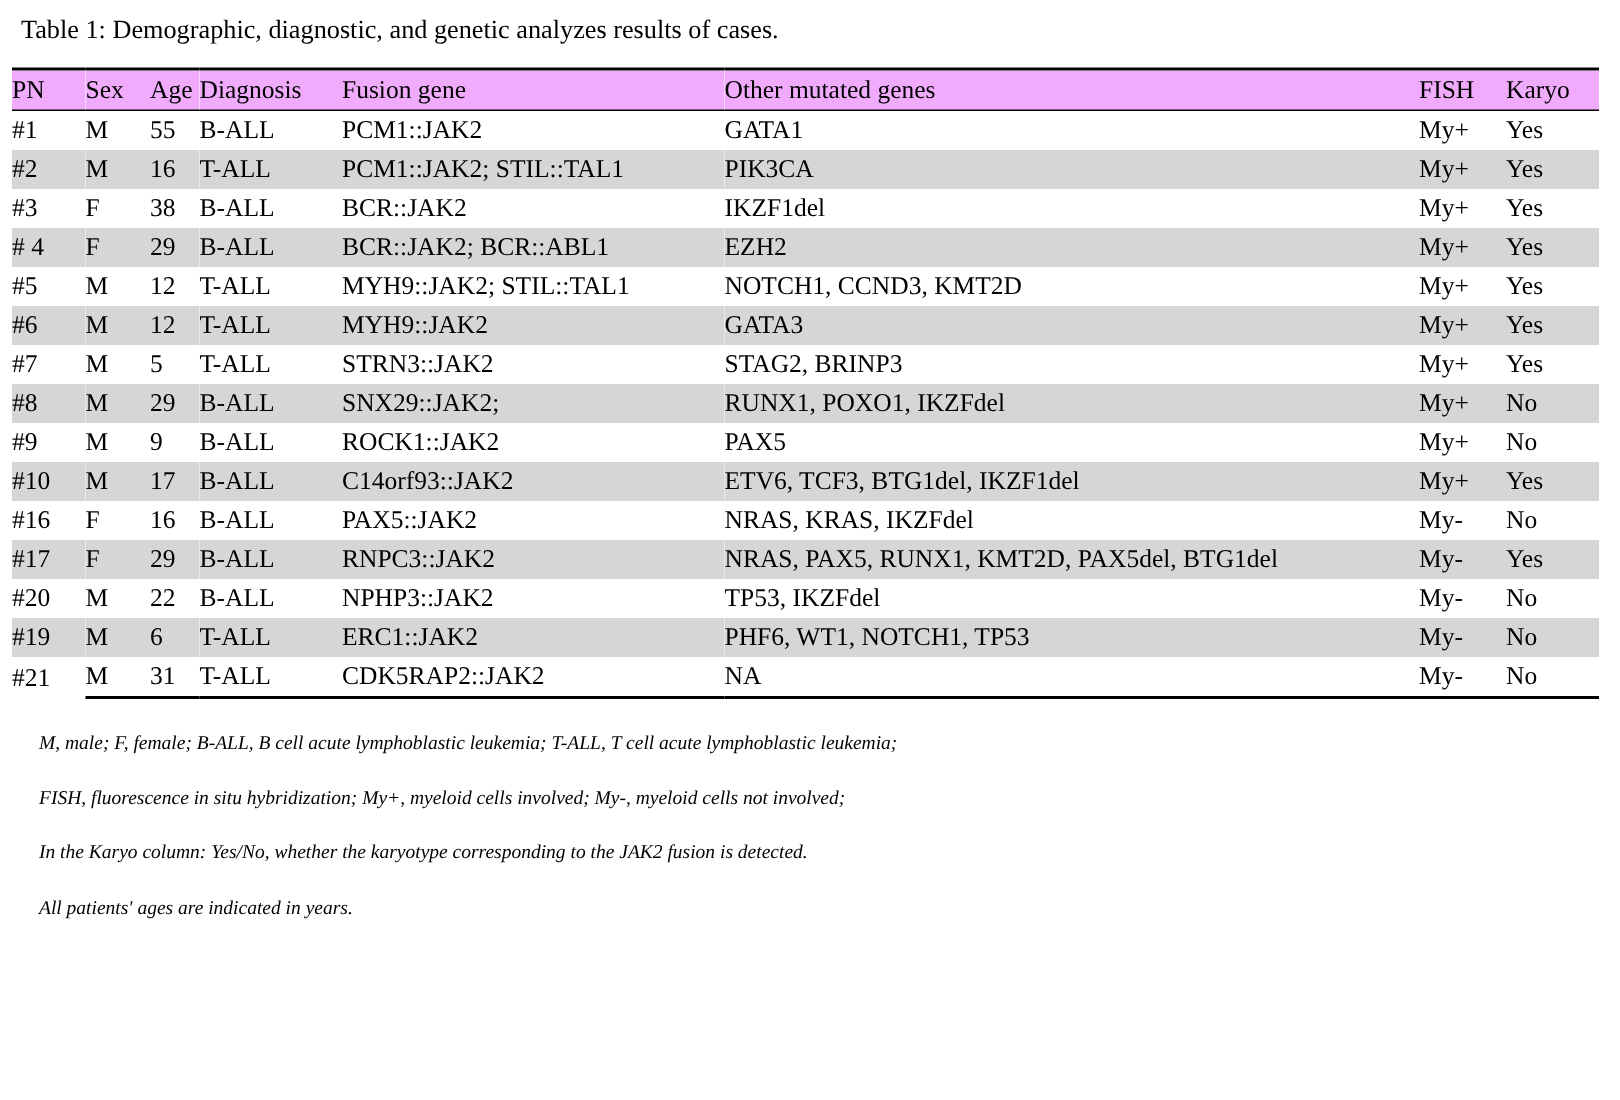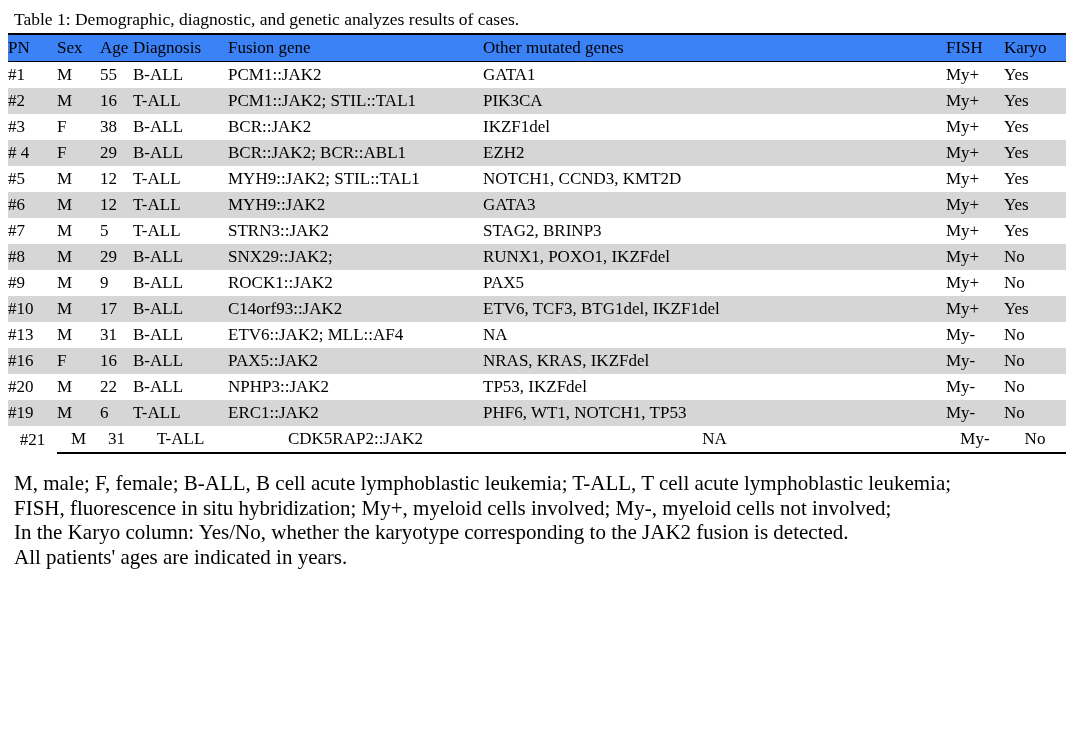--- a/index.html
+++ b/index.html
@@ -7,21 +7,21 @@
     width: 1080px;
     height: 733px;
     background: #ffffff;
     font-family: "Liberation Serif", "DejaVu Serif", serif;
     color: #000000;
     position: relative;
     overflow: hidden;
   }
   .caption {
     margin: 0;
-    padding: 9px 0 4px 14px;
+    padding: 9px 0 16px 14px;
     font-size: 17.5px;
     line-height: 20px;
   }
   table.data-table {
     border-collapse: collapse;
     table-layout: fixed;
     width: 1058px;
     margin-left: 8px;
   }
   table.data-table th,
@@ -40,40 +40,41 @@
   col.c-pn     { width: 49px; }
   col.c-sex    { width: 43px; }
   col.c-age    { width: 33px; }
   col.c-diag   { width: 95px; }
   col.c-fusion { width: 255px; }
   col.c-other  { width: 463px; }
   col.c-fish   { width: 58px; }
   col.c-karyo  { width: 62px; }
 
   thead th {
-    background: #3b82f6;
+    background: #f0abfc;
     border-top: 2px solid #000;
     border-bottom: 1.5px solid #000;
   }
   th:first-child, td:first-child { padding-left: 5px; }
   td[data-cell="2"] { text-align: right; padding-right: 5px; }
 
   tbody tr:nth-child(even) td { background: #d6d6d6; }
 
   
-  tbody tr:last-child td { border-bottom: 2px solid #000; text-align: center; }
+  tbody tr:last-child td { border-bottom: 2px solid #000; }
   tbody tr:last-child td:first-child { border-bottom: none; }
 
   .footnotes {
     margin: 17px 0 0 14px;
   }
   .footnote-line {
-    margin: 0;
-    font-size: 21px;
+    margin: 12px;
+    font-size: 13px;
     line-height: 24.5px;
+    font-style: italic;
   }
 </style>
 </head>
 <body>
 
 <div class="page">
 
   <p class="caption">Table 1: Demographic, diagnostic, and genetic analyzes results of cases.</p>
 
   <table class="data-table">
@@ -195,38 +196,38 @@
         <td data-cell="0">#10</td>
         <td data-cell="1">M</td>
         <td data-cell="2">17</td>
         <td data-cell="3">B-ALL</td>
         <td data-cell="4">C14orf93::JAK2</td>
         <td data-cell="5">ETV6, TCF3, BTG1del, IKZF1del</td>
         <td data-cell="6">My+</td>
         <td data-cell="7">Yes</td>
       </tr>
         <tr>
-        <td data-cell="0">#13</td>
-        <td data-cell="1">M</td>
-        <td data-cell="2">31</td>
-        <td data-cell="3">B-ALL</td>
-        <td data-cell="4">ETV6::JAK2; MLL::AF4</td>
-        <td data-cell="5">NA</td>
-        <td data-cell="6">My-</td>
-        <td data-cell="7">No</td>
-      </tr>
-        <tr>
         <td data-cell="0">#16</td>
         <td data-cell="1">F</td>
         <td data-cell="2">16</td>
         <td data-cell="3">B-ALL</td>
         <td data-cell="4">PAX5::JAK2</td>
         <td data-cell="5">NRAS, KRAS, IKZFdel</td>
         <td data-cell="6">My-</td>
         <td data-cell="7">No</td>
+      </tr>
+        <tr>
+        <td data-cell="0">#17</td>
+        <td data-cell="1">F</td>
+        <td data-cell="2">29</td>
+        <td data-cell="3">B-ALL</td>
+        <td data-cell="4">RNPC3::JAK2</td>
+        <td data-cell="5">NRAS, PAX5, RUNX1, KMT2D, PAX5del, BTG1del</td>
+        <td data-cell="6">My-</td>
+        <td data-cell="7">Yes</td>
       </tr>
         <tr>
         <td data-cell="0">#20</td>
         <td data-cell="1">M</td>
         <td data-cell="2">22</td>
         <td data-cell="3">B-ALL</td>
         <td data-cell="4">NPHP3::JAK2</td>
         <td data-cell="5">TP53, IKZFdel</td>
         <td data-cell="6">My-</td>
         <td data-cell="7">No</td>

